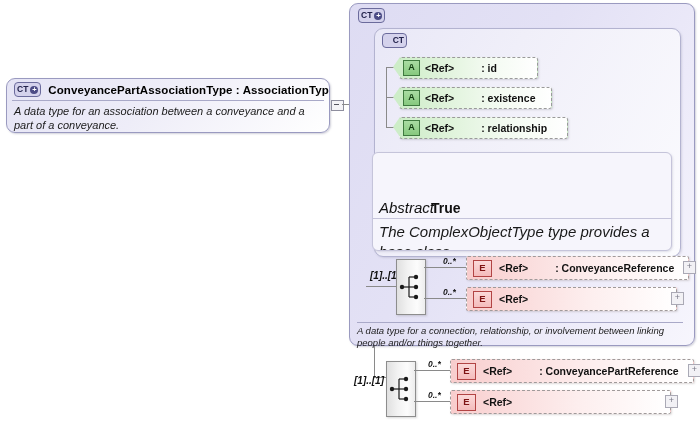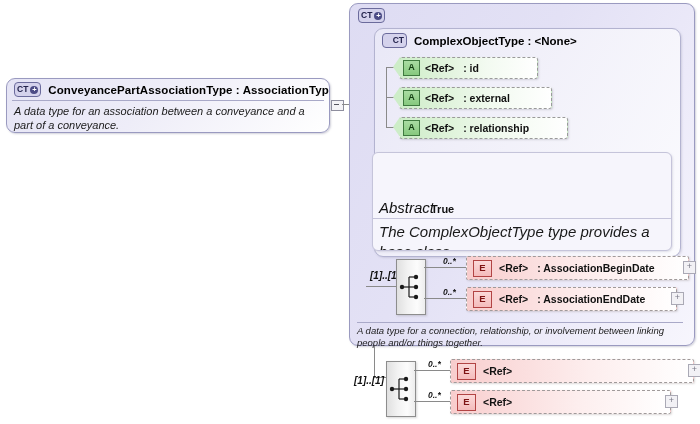--- a/index.html
+++ b/index.html
@@ -164,21 +164,21 @@
     font-size: 10.5px;
     font-weight: bold;
     color: #111;
     white-space: nowrap;
   }
   .node-name {
     font-size: 10.5px;
     font-weight: bold;
     color: #111;
     white-space: nowrap;
-    margin-left: 9px;
+    margin-left: 27px;
   }
 
   
   .elembox {
     position: absolute;
     height: 22px;
     border: 1px dashed #a09a9a;
     border-radius: 2px;
     background: linear-gradient(90deg, #f8cdcd 0%, #fadada 22%, #fdeeee 58%, #ffffff 100%);
     box-shadow: 1px 1px 2px rgba(140,130,130,0.30);
@@ -227,21 +227,21 @@
   }
   .facet-label {
     font-size: 15px;
     font-style: italic;
     color: #111;
     width: 52px;
     flex: 0 0 auto;
     margin-top: 44px;
   }
   .facet-value {
-    font-size: 11px;
+    font-size: 14px;
     font-weight: bold;
     color: #111;
   }
   .facet-doc {
     font-size: 15px;
     font-style: italic;
     color: #1a1a1a;
     padding: 3px 6px 4px 6px;
     line-height: 1.3;
     white-space: pre-line;
@@ -334,39 +334,38 @@
         <span class="plus">+</span>
     </span>
   </div>
 </div>
 
 <div class="panel-inner" style="left:374px; top:28px; width:305px; height:227px;">
   <div class="panel-header" style="padding-left:7px;">
     <span class="badge" style="min-width:19px;">
       <span>CT</span>
     </span>
-    <span class="panel-title">ComplexObjectType : &lt;None&gt;</span>
   </div>
 </div>
 
 <div class="line-v" style="left:386px; top:67px; height:60px;"></div>
 <div class="line-h" style="left:386px; top:67px; width:12px;"></div>
 <div class="line-h" style="left:386px; top:97px; width:12px;"></div>
 <div class="line-h" style="left:386px; top:127px; width:12px;"></div>
 
 <div class="attrbox" style="left:399px; top:57px; width:134px;">
   <span class="icon-a">A</span>
   <span class="node-ref">&lt;Ref&gt;</span>
   <span class="node-name">: id</span>
 </div>
 
 <div class="attrbox" style="left:399px; top:87px; width:148px;">
   <span class="icon-a">A</span>
   <span class="node-ref">&lt;Ref&gt;</span>
-  <span class="node-name">: external</span>
+  <span class="node-name">: existence</span>
 </div>
 
 <div class="attrbox" style="left:399px; top:117px; width:164px;">
   <span class="icon-a">A</span>
   <span class="node-ref">&lt;Ref&gt;</span>
   <span class="node-name">: relationship</span>
 </div>
 
 <div class="facetbox" style="left:372px; top:152px; width:298px; height:97px;">
   <div class="facet-row">
@@ -402,28 +401,27 @@
 
 <div class="line-h" style="left:424px; top:267px; width:42px;"></div>
 <div class="line-h" style="left:424px; top:298px; width:42px;"></div>
 
 <span class="occ" style="left:443px; top:256px;">0..*</span>
 <span class="occ" style="left:443px; top:287px;">0..*</span>
 
 <div class="elembox" style="left:466px; top:256px; width:215px;">
   <span class="icon-e">E</span>
   <span class="node-ref">&lt;Ref&gt;</span>
-  <span class="node-name">: AssociationBeginDate</span>
+  <span class="node-name">: ConveyanceReference</span>
 </div>
 <div class="expander" style="left:683px; top:261px;"><span>+</span></div>
 
 <div class="elembox" style="left:466px; top:287px; width:203px;">
   <span class="icon-e">E</span>
   <span class="node-ref">&lt;Ref&gt;</span>
-  <span class="node-name">: AssociationEndDate</span>
 </div>
 <div class="expander" style="left:671px; top:292px;"><span>+</span></div>
 
 <div class="panel-doc-rule" style="left:357px; top:322px; width:326px;"></div>
 <div class="panel-doc" style="left:357px; top:325px; width:330px;">A data type for a connection, relationship, or involvement between linking
 people and/or things together.</div>
 
 <span class="card" style="left:354px; top:375px;">[1]..[1]</span>
 
 <div class="seqbox" style="left:386px; top:361px; width:28px; height:54px;">
@@ -442,20 +440,21 @@
 
 <div class="line-h" style="left:414px; top:370px; width:36px;"></div>
 <div class="line-h" style="left:414px; top:401px; width:36px;"></div>
 
 <span class="occ" style="left:428px; top:359px;">0..*</span>
 <span class="occ" style="left:428px; top:390px;">0..*</span>
 
 <div class="elembox" style="left:450px; top:359px; width:236px;">
   <span class="icon-e">E</span>
   <span class="node-ref">&lt;Ref&gt;</span>
+  <span class="node-name">: ConveyancePartReference</span>
 </div>
 <div class="expander" style="left:688px; top:364px;"><span>+</span></div>
 
 <div class="elembox" style="left:450px; top:390px; width:213px;">
   <span class="icon-e">E</span>
   <span class="node-ref">&lt;Ref&gt;</span>
 </div>
 <div class="expander" style="left:665px; top:395px;"><span>+</span></div>
 
 </body></html>

